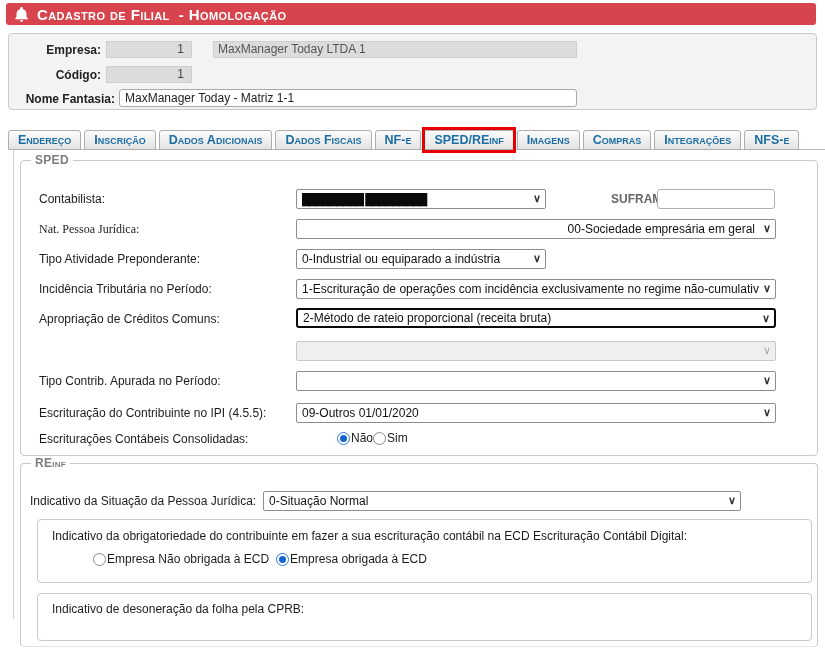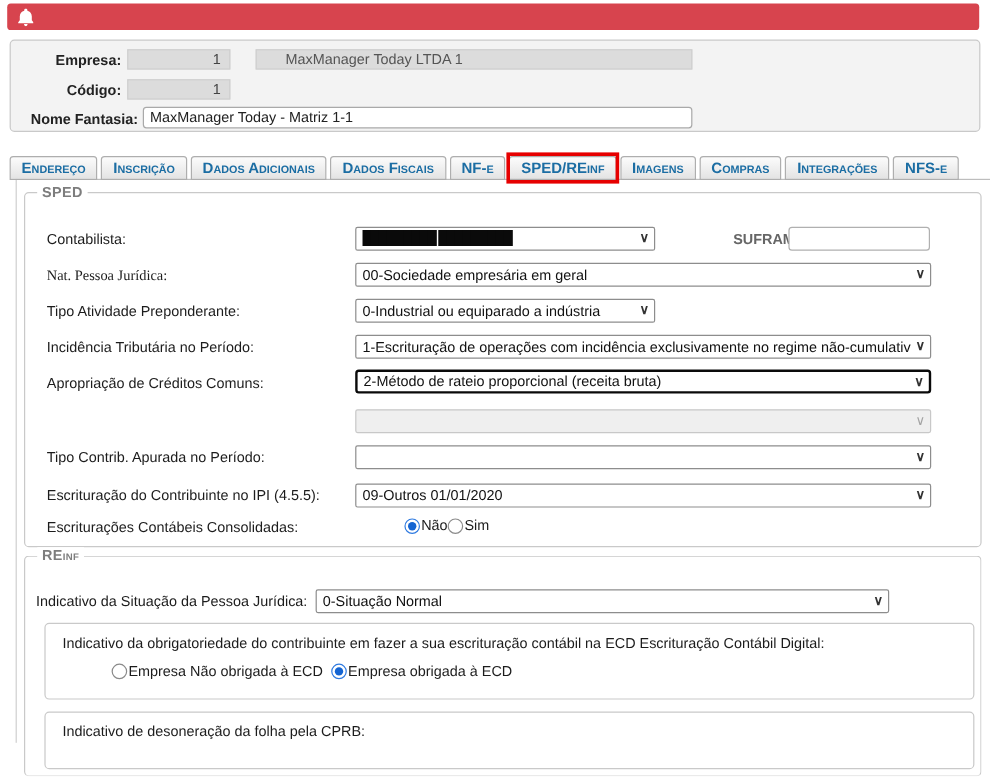--- a/index.html
+++ b/index.html
@@ -95,26 +95,27 @@
   }
   .ib-text{position:absolute;left:14px;color:#1c1c1c;white-space:nowrap;}
 </style>
 </head>
 <body>
 
 <div class="header-bar">
   <svg class="bell" viewBox="0 0 14 16">
     <path d="M7 0 C7.8 0 8.4 .6 8.4 1.4 L8.4 2 C10.8 2.6 12.4 4.7 12.4 7.2 L12.4 10.5 L13.8 12.4 L13.8 13.2 L.2 13.2 L.2 12.4 L1.6 10.5 L1.6 7.2 C1.6 4.7 3.2 2.6 5.6 2 L5.6 1.4 C5.6 .6 6.2 0 7 0 Z M5.4 14 L8.6 14 C8.6 15.1 7.9 15.9 7 15.9 C6.1 15.9 5.4 15.1 5.4 14 Z" fill="#ffffff"></path>
   </svg>
+  <span class="header-title">Cadastro de Filial  - Homologação</span>
 </div>
 
 <div class="company-panel">
   <span class="cp-label" style="left:0;top:8px;width:92px;">Empresa:</span>
   <span class="cp-grayfield" style="left:97px;top:7px;width:86px;text-align:right;padding-right:7px;">1</span>
-  <span class="cp-grayfield" style="left:204px;top:7px;width:364px;padding-left:24px;color:#555;">MaxManager Today LTDA 1</span>
+  <span class="cp-grayfield" style="left:204px;top:7px;width:364px;padding-left:4px;color:#555;">MaxManager Today LTDA 1</span>
 
   <span class="cp-label" style="left:0;top:33px;width:92px;">Código:</span>
   <span class="cp-grayfield" style="left:97px;top:32px;width:86px;text-align:right;padding-right:7px;">1</span>
 
   <span class="cp-label" style="left:0;top:57px;width:106px;">Nome Fantasia:</span>
   <span class="cp-input" style="left:110px;top:55px;width:458px;">MaxManager Today - Matriz 1-1</span>
 </div>
 
 <div class="panel-top-line"></div>
 <div class="panel-left-line"></div>
@@ -139,21 +140,21 @@
 
   <span class="flabel" style="left:18px;top:28px;">Contabilista:</span>
   <div class="sel w250" style="left:275px;top:28px;">
     <span class="redacted">█████████ █████████</span>
     <span class="arr">∨</span>
   </div>
   <span class="suframa-label" style="left:590px;top:28px;">SUFRAMA:</span>
   <span class="tinput" style="left:636px;top:28px;width:118px;"></span>
 
   <span class="flabel" style="left:18px;top:58px;font-family:Liberation Serif, serif;">Nat. Pessoa Jurídica:</span>
-  <div class="sel w480" style="left:275px;top:58px;">
+  <div class="sel w480" style="left:275px;top:58px;justify-content:flex-end;">
     <span>00-Sociedade empresária em geral</span>
     <span class="arr">∨</span>
   </div>
 
   <span class="flabel" style="left:18px;top:88px;">Tipo Atividade Preponderante:</span>
   <div class="sel w250" style="left:275px;top:88px;">
     <span>0-Industrial ou equiparado a indústria</span>
     <span class="arr">∨</span>
   </div>
 

